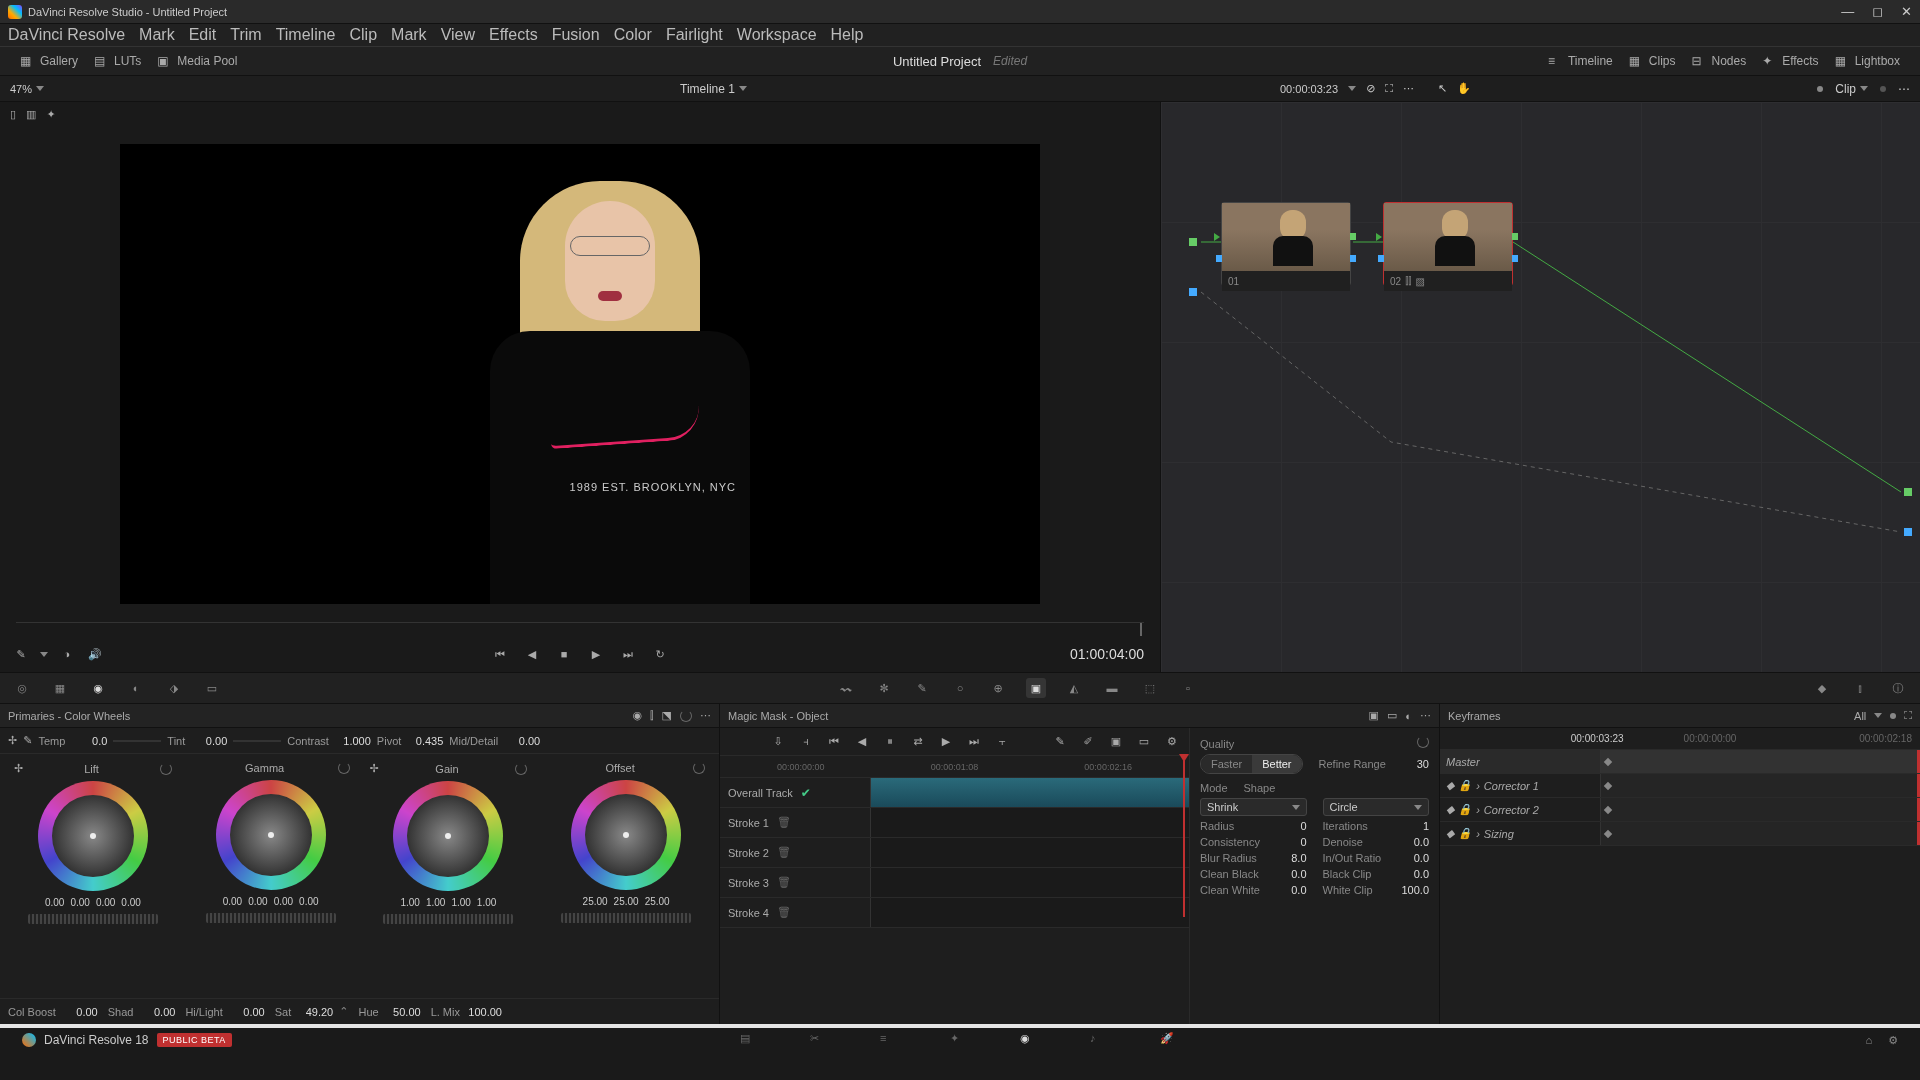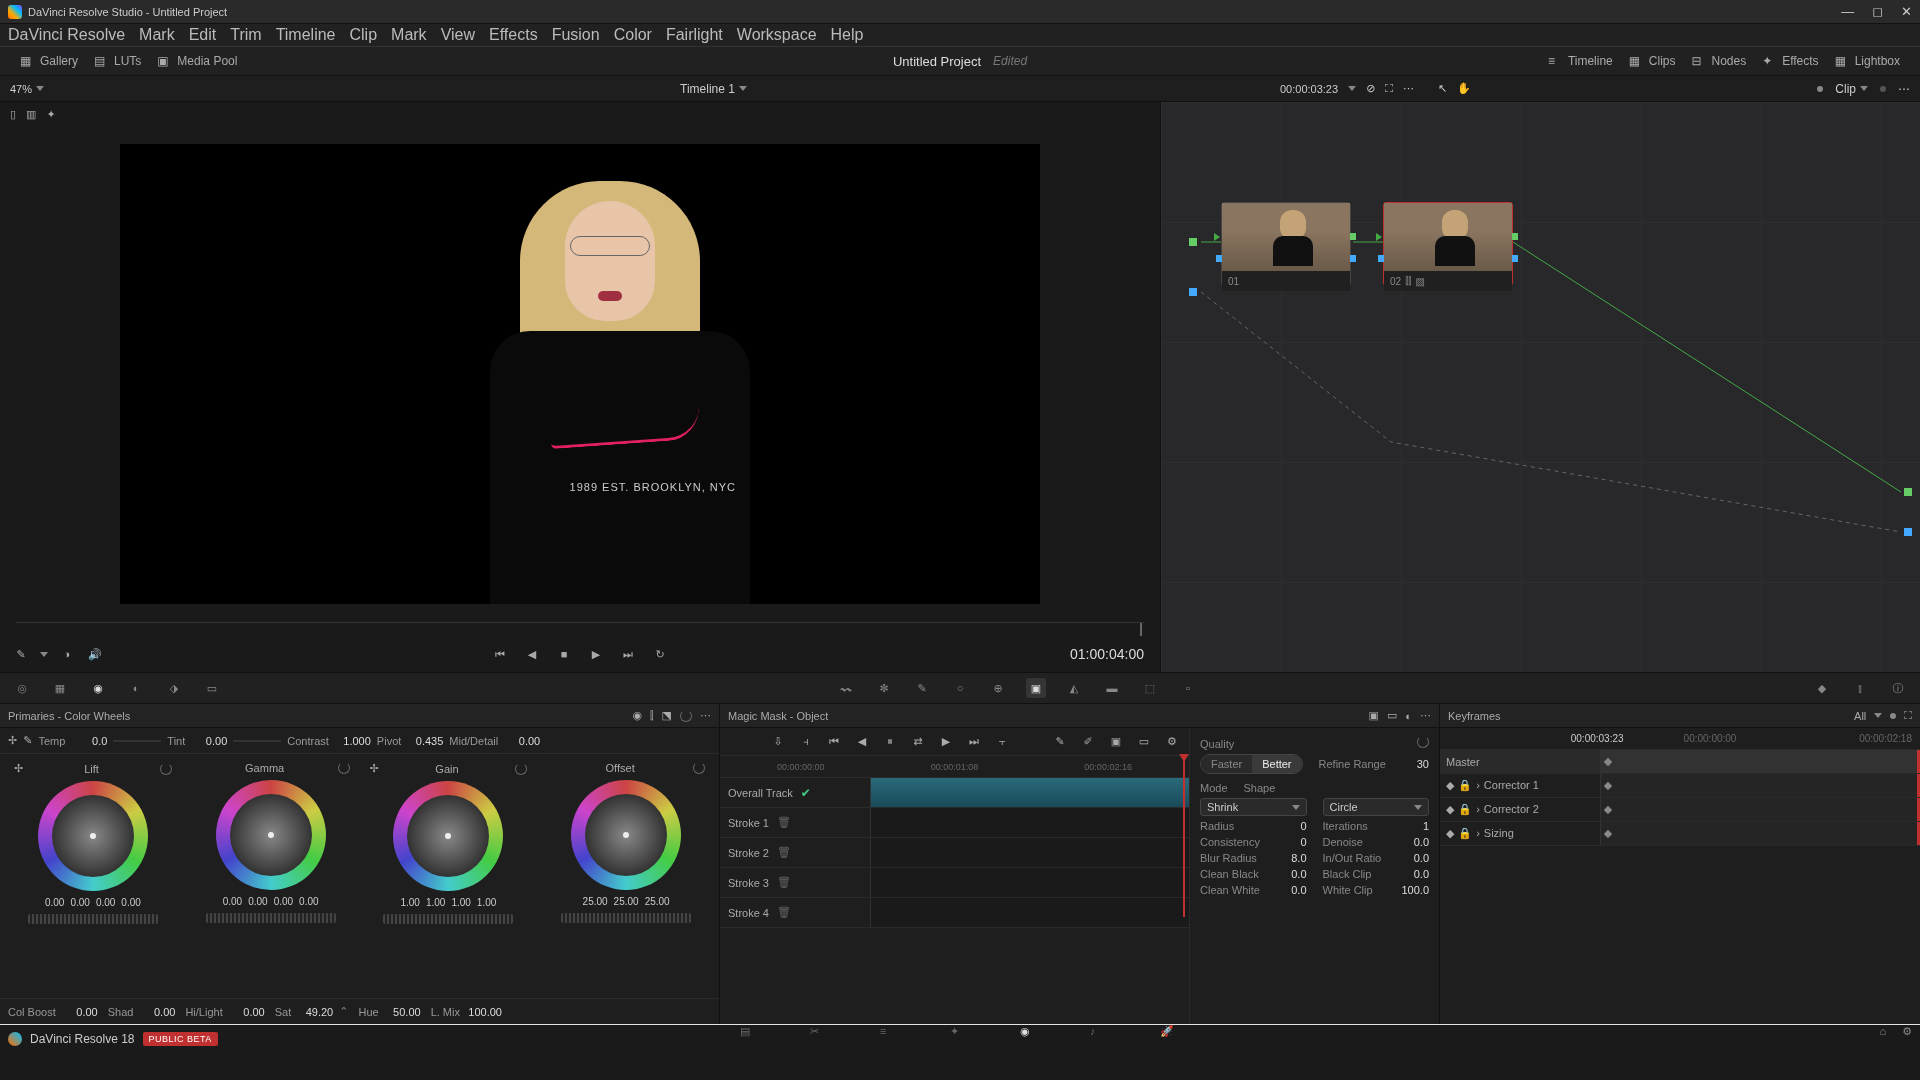--- a/index.html
+++ b/index.html
@@ -122,29 +122,29 @@
 .mm-row2 { display: flex; gap: 16px; }
 .mm-row2 > .mm-kv { flex: 1; }
 .mm-sel { background: #2a2a2a; border: 1px solid #444; padding: 2px 6px; border-radius: 3px; color: #ccc; display: flex; justify-content: space-between; align-items: center; width: 110px; }
 
 
 .keyframes { flex: 1; display: flex; flex-direction: column; }
 .kf-head { height: 22px; display: flex; align-items: center; padding: 0 8px; font-size: 10px; color: #888; border-bottom: 1px solid #2a2a2a; }
 .kf-head .tc { margin-left: auto; color: #ccc; }
 .kf-head .tc2 { margin-left: 60px; color: #666; }
 .kf-row { height: 24px; display: flex; align-items: center; border-bottom: 1px solid #2a2a2a; font-size: 11px; }
-.kf-row .ctrl { width: 160px; display: flex; align-items: flex-start; gap: 4px; padding: 0 6px; color: #aaa; }
+.kf-row .ctrl { width: 160px; display: flex; align-items: center; gap: 4px; padding: 0 6px; color: #aaa; font-style: italic; }
 .kf-row .lane { flex: 1; height: 100%; background: #252525; border-left: 1px solid #333; position: relative; }
 .kf-row.master { background: #2a2a2a; }
 .kf-row.master .lane { background: #323232; }
 .kf-dot { position: absolute; left: 4px; top: 50%; width: 6px; height: 6px; background: #888; transform: translateY(-50%) rotate(45deg); }
 .kf-lane-end { position: absolute; right: 0; top: 0; width: 3px; height: 100%; background: #c03030; }
 
 
-.pagebar { height: 28px; background: #1a1a1a; border-top: 1px solid #e5e5e5; display: flex; padding: 0 8px; position: relative; }
+.pagebar { height: 28px; background: #1a1a1a; border-top: 4px solid #e5e5e5; display: flex; align-items: center; padding: 0 22px; position: relative; }
 .pagebar .brand { display: flex; align-items: center; gap: 8px; font-size: 12px; color: #ccc; }
 .pagebar .brand .logo { width: 14px; height: 14px; background: linear-gradient(45deg,#ff6b00,#00bfff); border-radius: 50%; }
 .beta { background: #c03030; color: #fff; font-size: 9px; padding: 2px 6px; border-radius: 2px; letter-spacing: 0.5px; }
 .pages { position: absolute; left: 50%; transform: translateX(-50%); display: flex; gap: 50px; }
 .page-icon { width: 20px; height: 16px; color: #666; cursor: pointer; }
 .page-icon.active { color: #ddd; }
 .pagebar .right { margin-left: auto; display: flex; gap: 16px; color: #888; }
 
 .chev { width: 0; height: 0; border-left: 4px solid transparent; border-right: 4px solid transparent; border-top: 5px solid #888; display: inline-block; }
 .reset-icon { width: 12px; height: 12px; border: 1.5px solid #666; border-radius: 50%; border-top-color: transparent; position: relative; }

